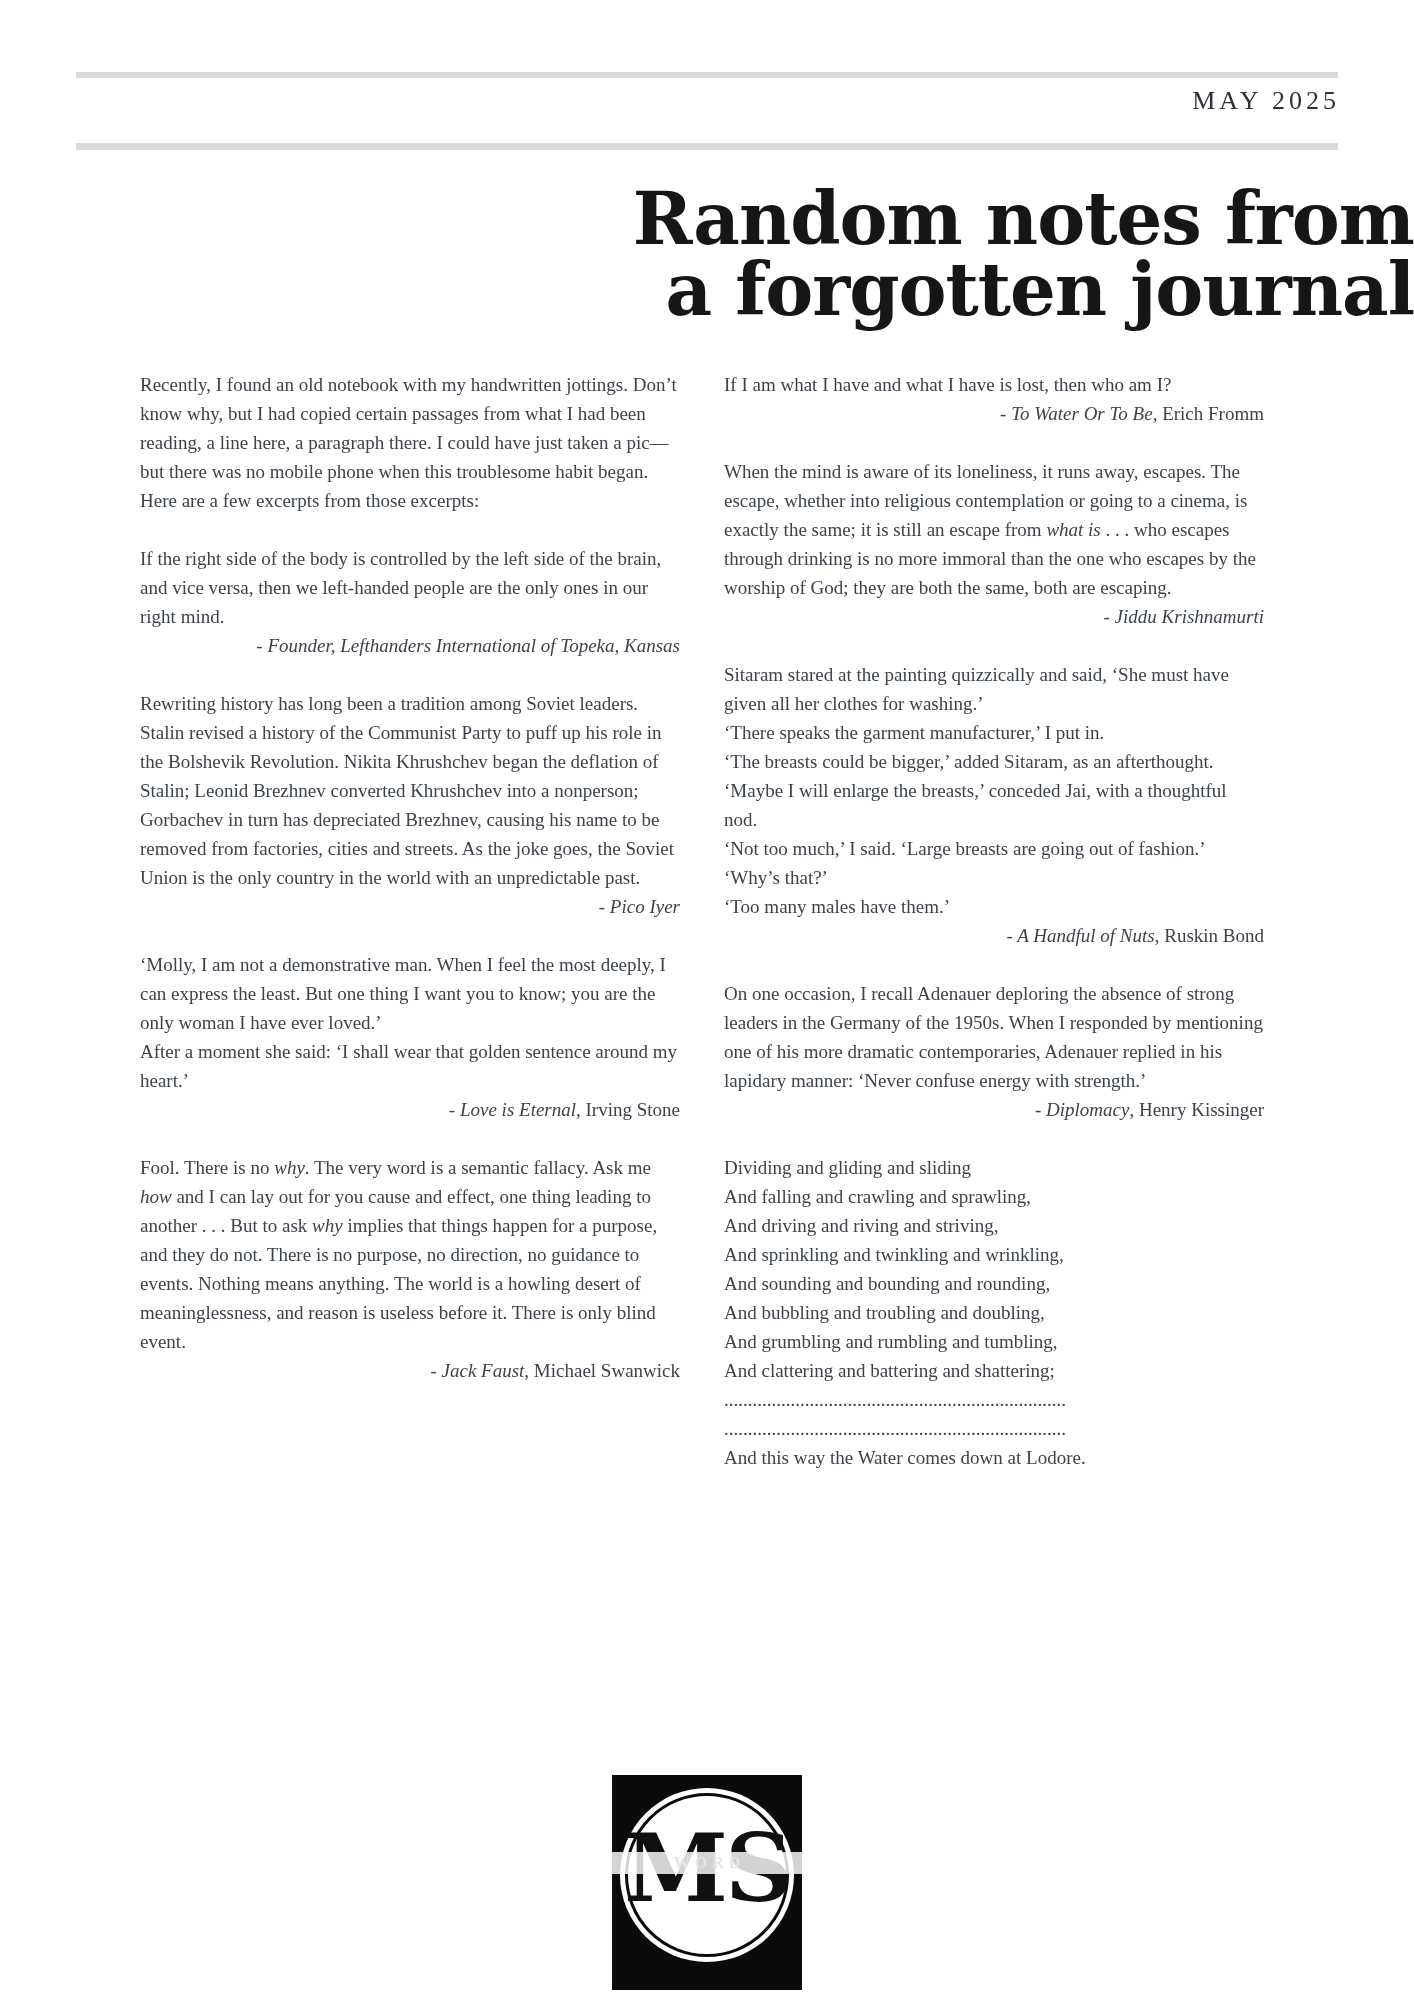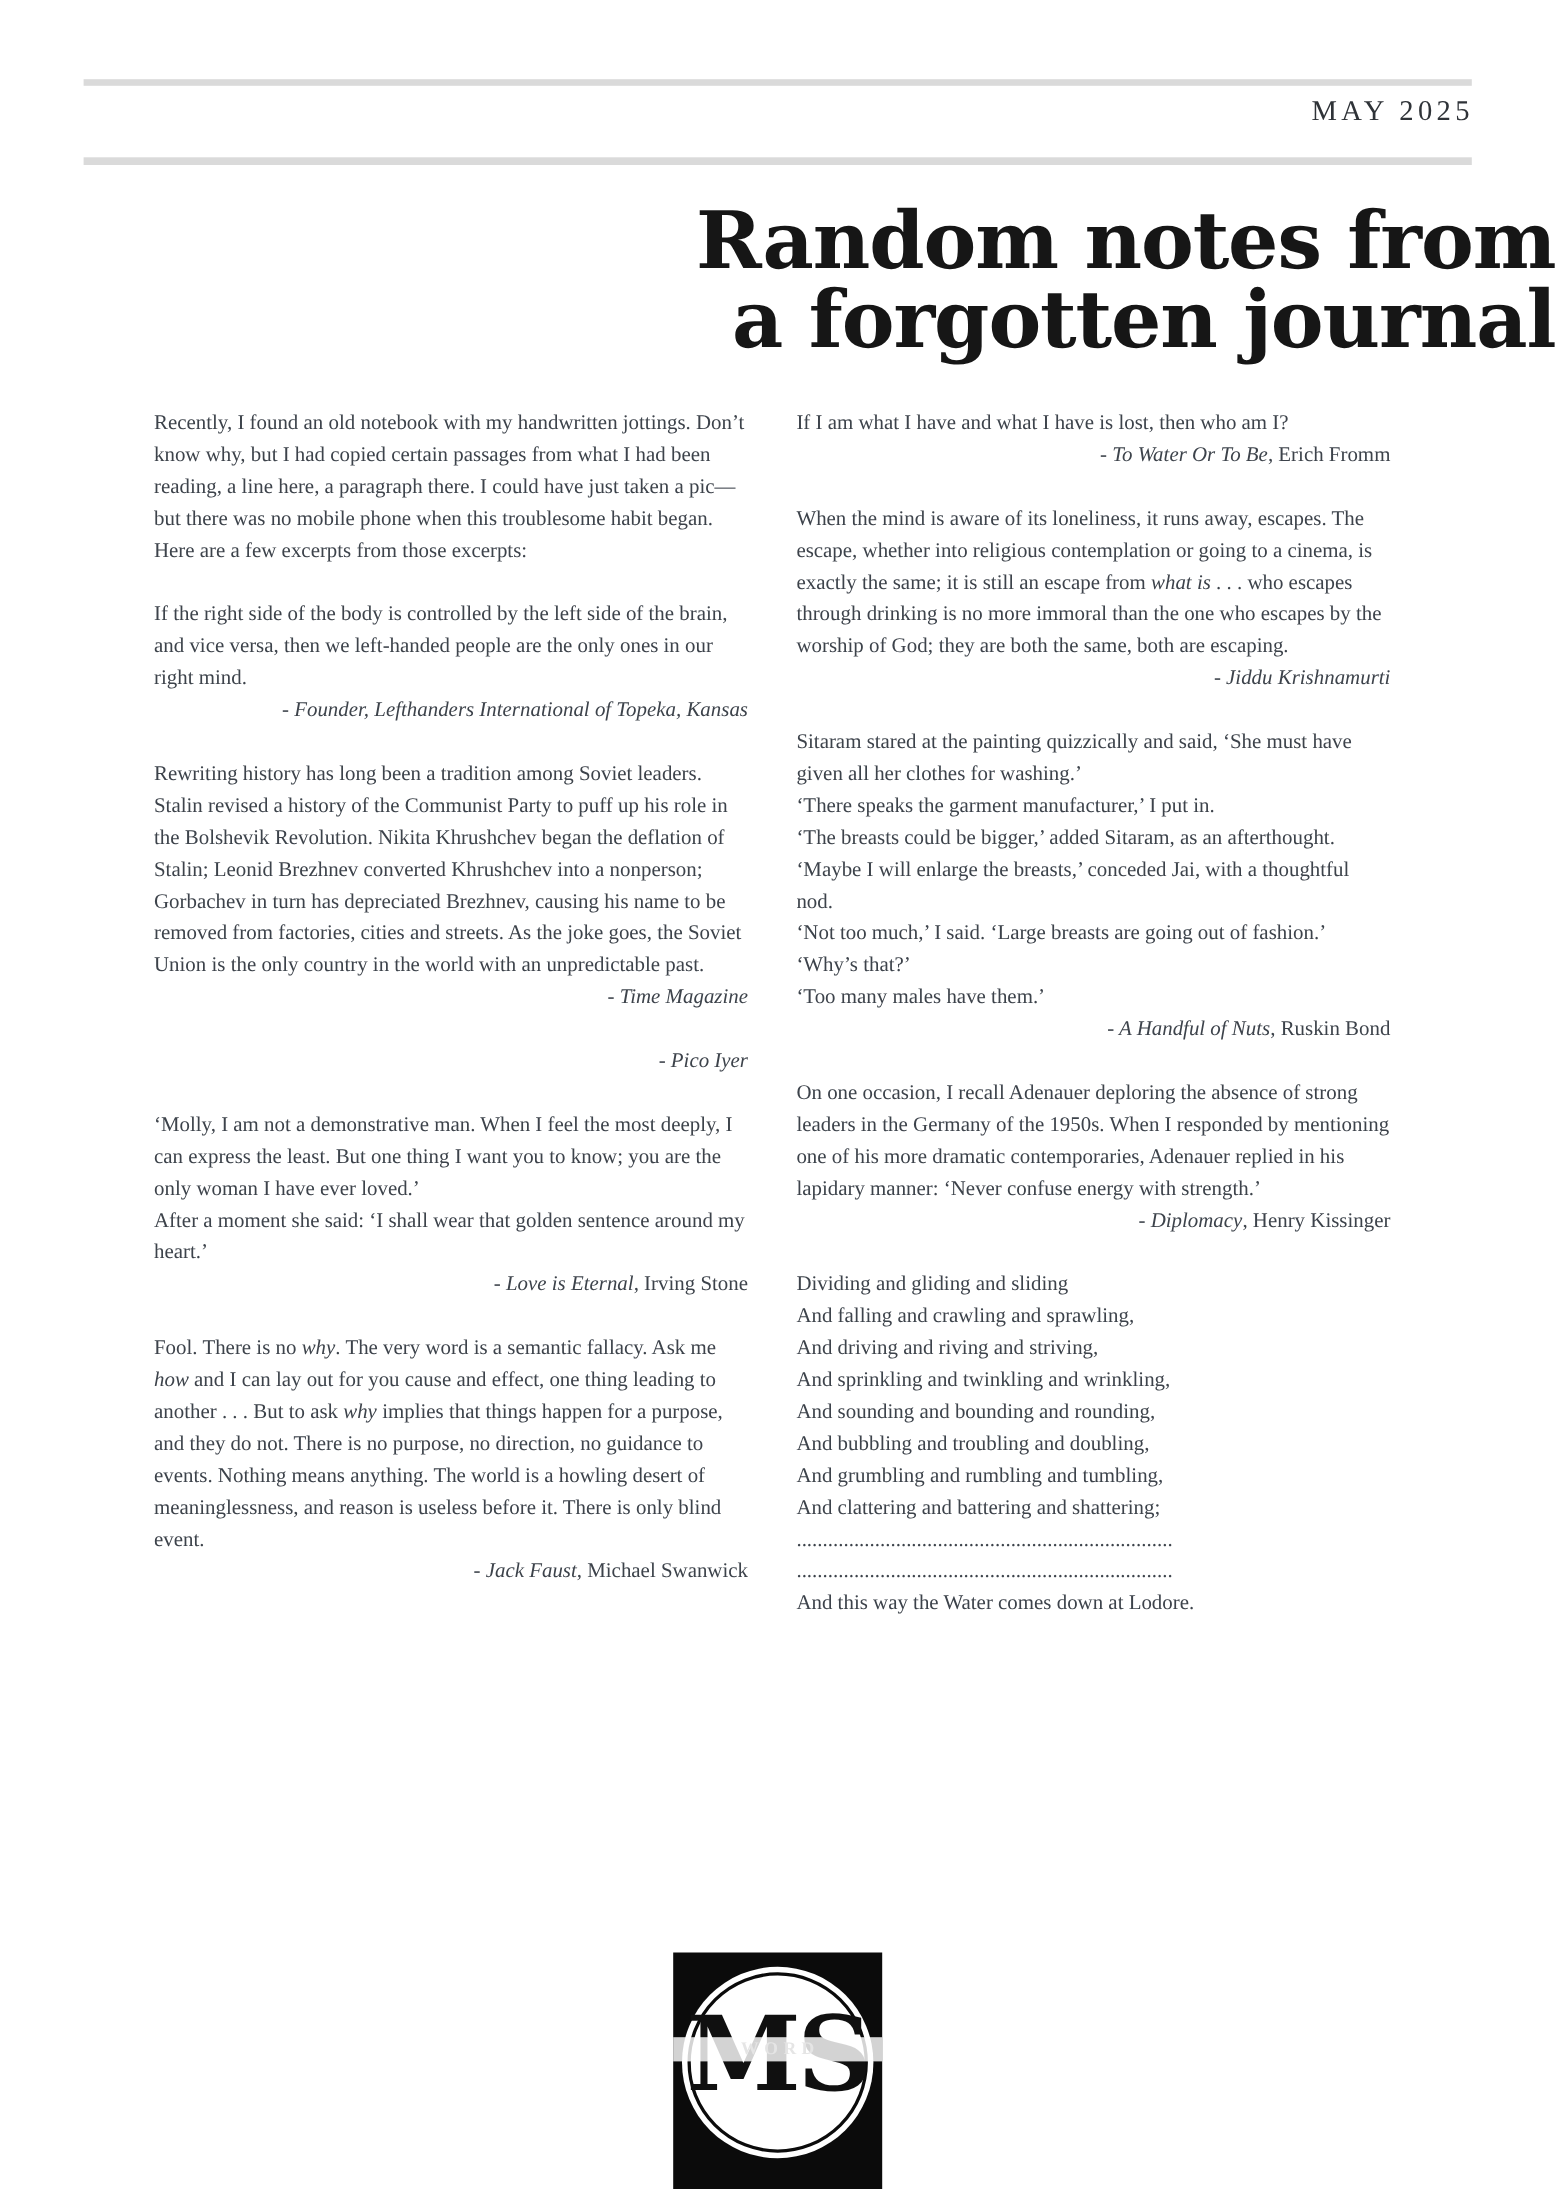--- a/index.html
+++ b/index.html
@@ -67,21 +67,20 @@
 
   <h1 class="title">Random notes from
 a forgotten journal</h1>
 
   <div class="columns">
     <div class="col">
         <p class="para"><span>Recently, I found an old notebook with my handwritten jottings. Don’t know why, but I had copied certain passages from what I had been reading, a line here, a paragraph there. I could have just taken a pic—but there was no mobile phone when this troublesome habit began. Here are a few excerpts from those excerpts:</span></p>
         <p class="para tight"><span>If the right side of the body is controlled by the left side of the brain, and vice versa, then we left-handed people are the only ones in our right mind.</span></p>
         <p class="attrib"><span class="italic">- Founder, Lefthanders International of Topeka, Kansas</span></p>
         <p class="para tight"><span>Rewriting history has long been a tradition among Soviet leaders. Stalin revised a history of the Communist Party to puff up his role in the Bolshevik Revolution. Nikita Khrushchev began the deflation of Stalin; Leonid Brezhnev converted Khrushchev into a nonperson; Gorbachev in turn has depreciated Brezhnev, causing his name to be removed from factories, cities and streets. As the joke goes, the Soviet Union is the only country in the world with an unpredictable past.</span></p>
-        <p class="attrib"><span class="italic">- Time Magazine</span></p>
         <p class="attrib"><span class="italic">- Pico Iyer</span></p>
         <p class="para tight"><span>‘Molly, I am not a demonstrative man. When I feel the most deeply, I can express the least. But one thing I want you to know; you are the only woman I have ever loved.’
 After a moment she said: ‘I shall wear that golden sentence around my heart.’</span></p>
         <p class="attrib"><span class="italic">- Love is Eternal</span><span>, Irving Stone</span></p>
         <p class="para tight"><span>Fool. There is no </span><span class="italic">why</span><span>. The very word is a semantic fallacy. Ask me </span><span class="italic">how</span><span> and I can lay out for you cause and effect, one thing leading to another . . . But to ask </span><span class="italic">why</span><span> implies that things happen for a purpose, and they do not. There is no purpose, no direction, no guidance to events. Nothing means anything. The world is a howling desert of meaninglessness, and reason is useless before it. There is only blind event.</span></p>
         <p class="attrib"><span class="italic">- Jack Faust</span><span>, Michael Swanwick</span></p>
       </div>
     <div class="col">
         <p class="para tight"><span>If I am what I have and what I have is lost, then who am I?</span></p>
         <p class="attrib"><span class="italic">- To Water Or To Be</span><span>, Erich Fromm</span></p>

